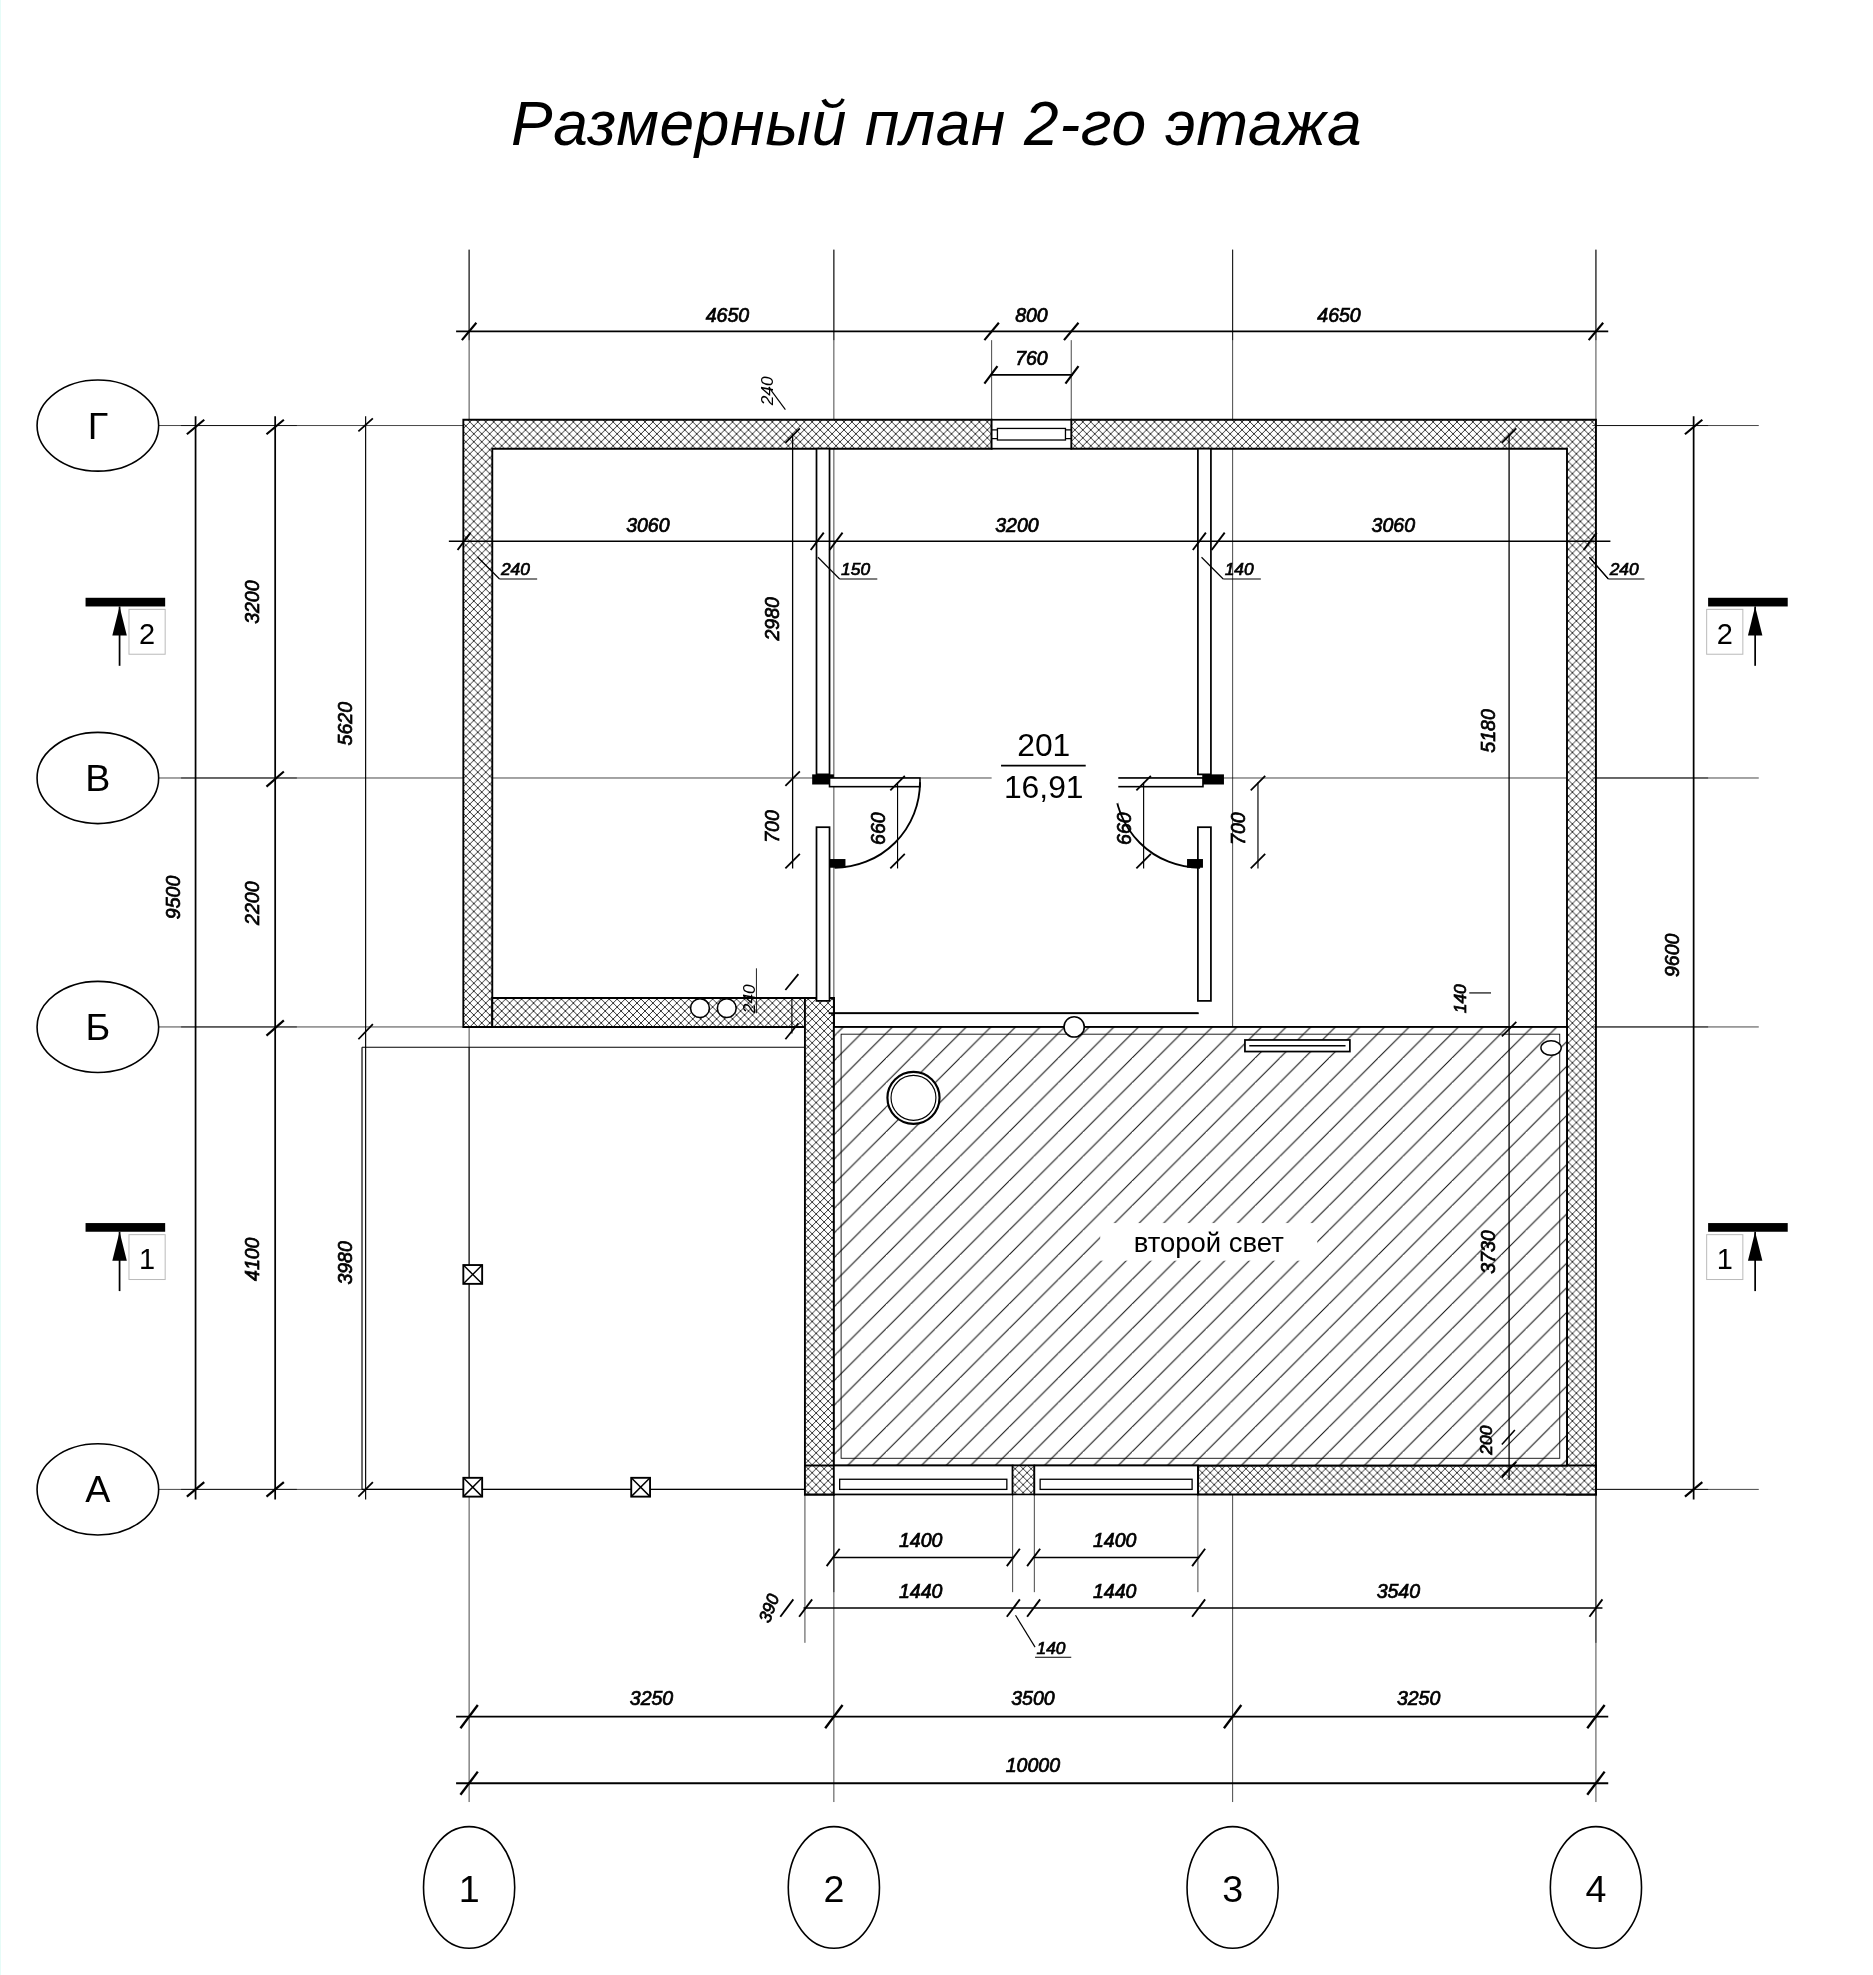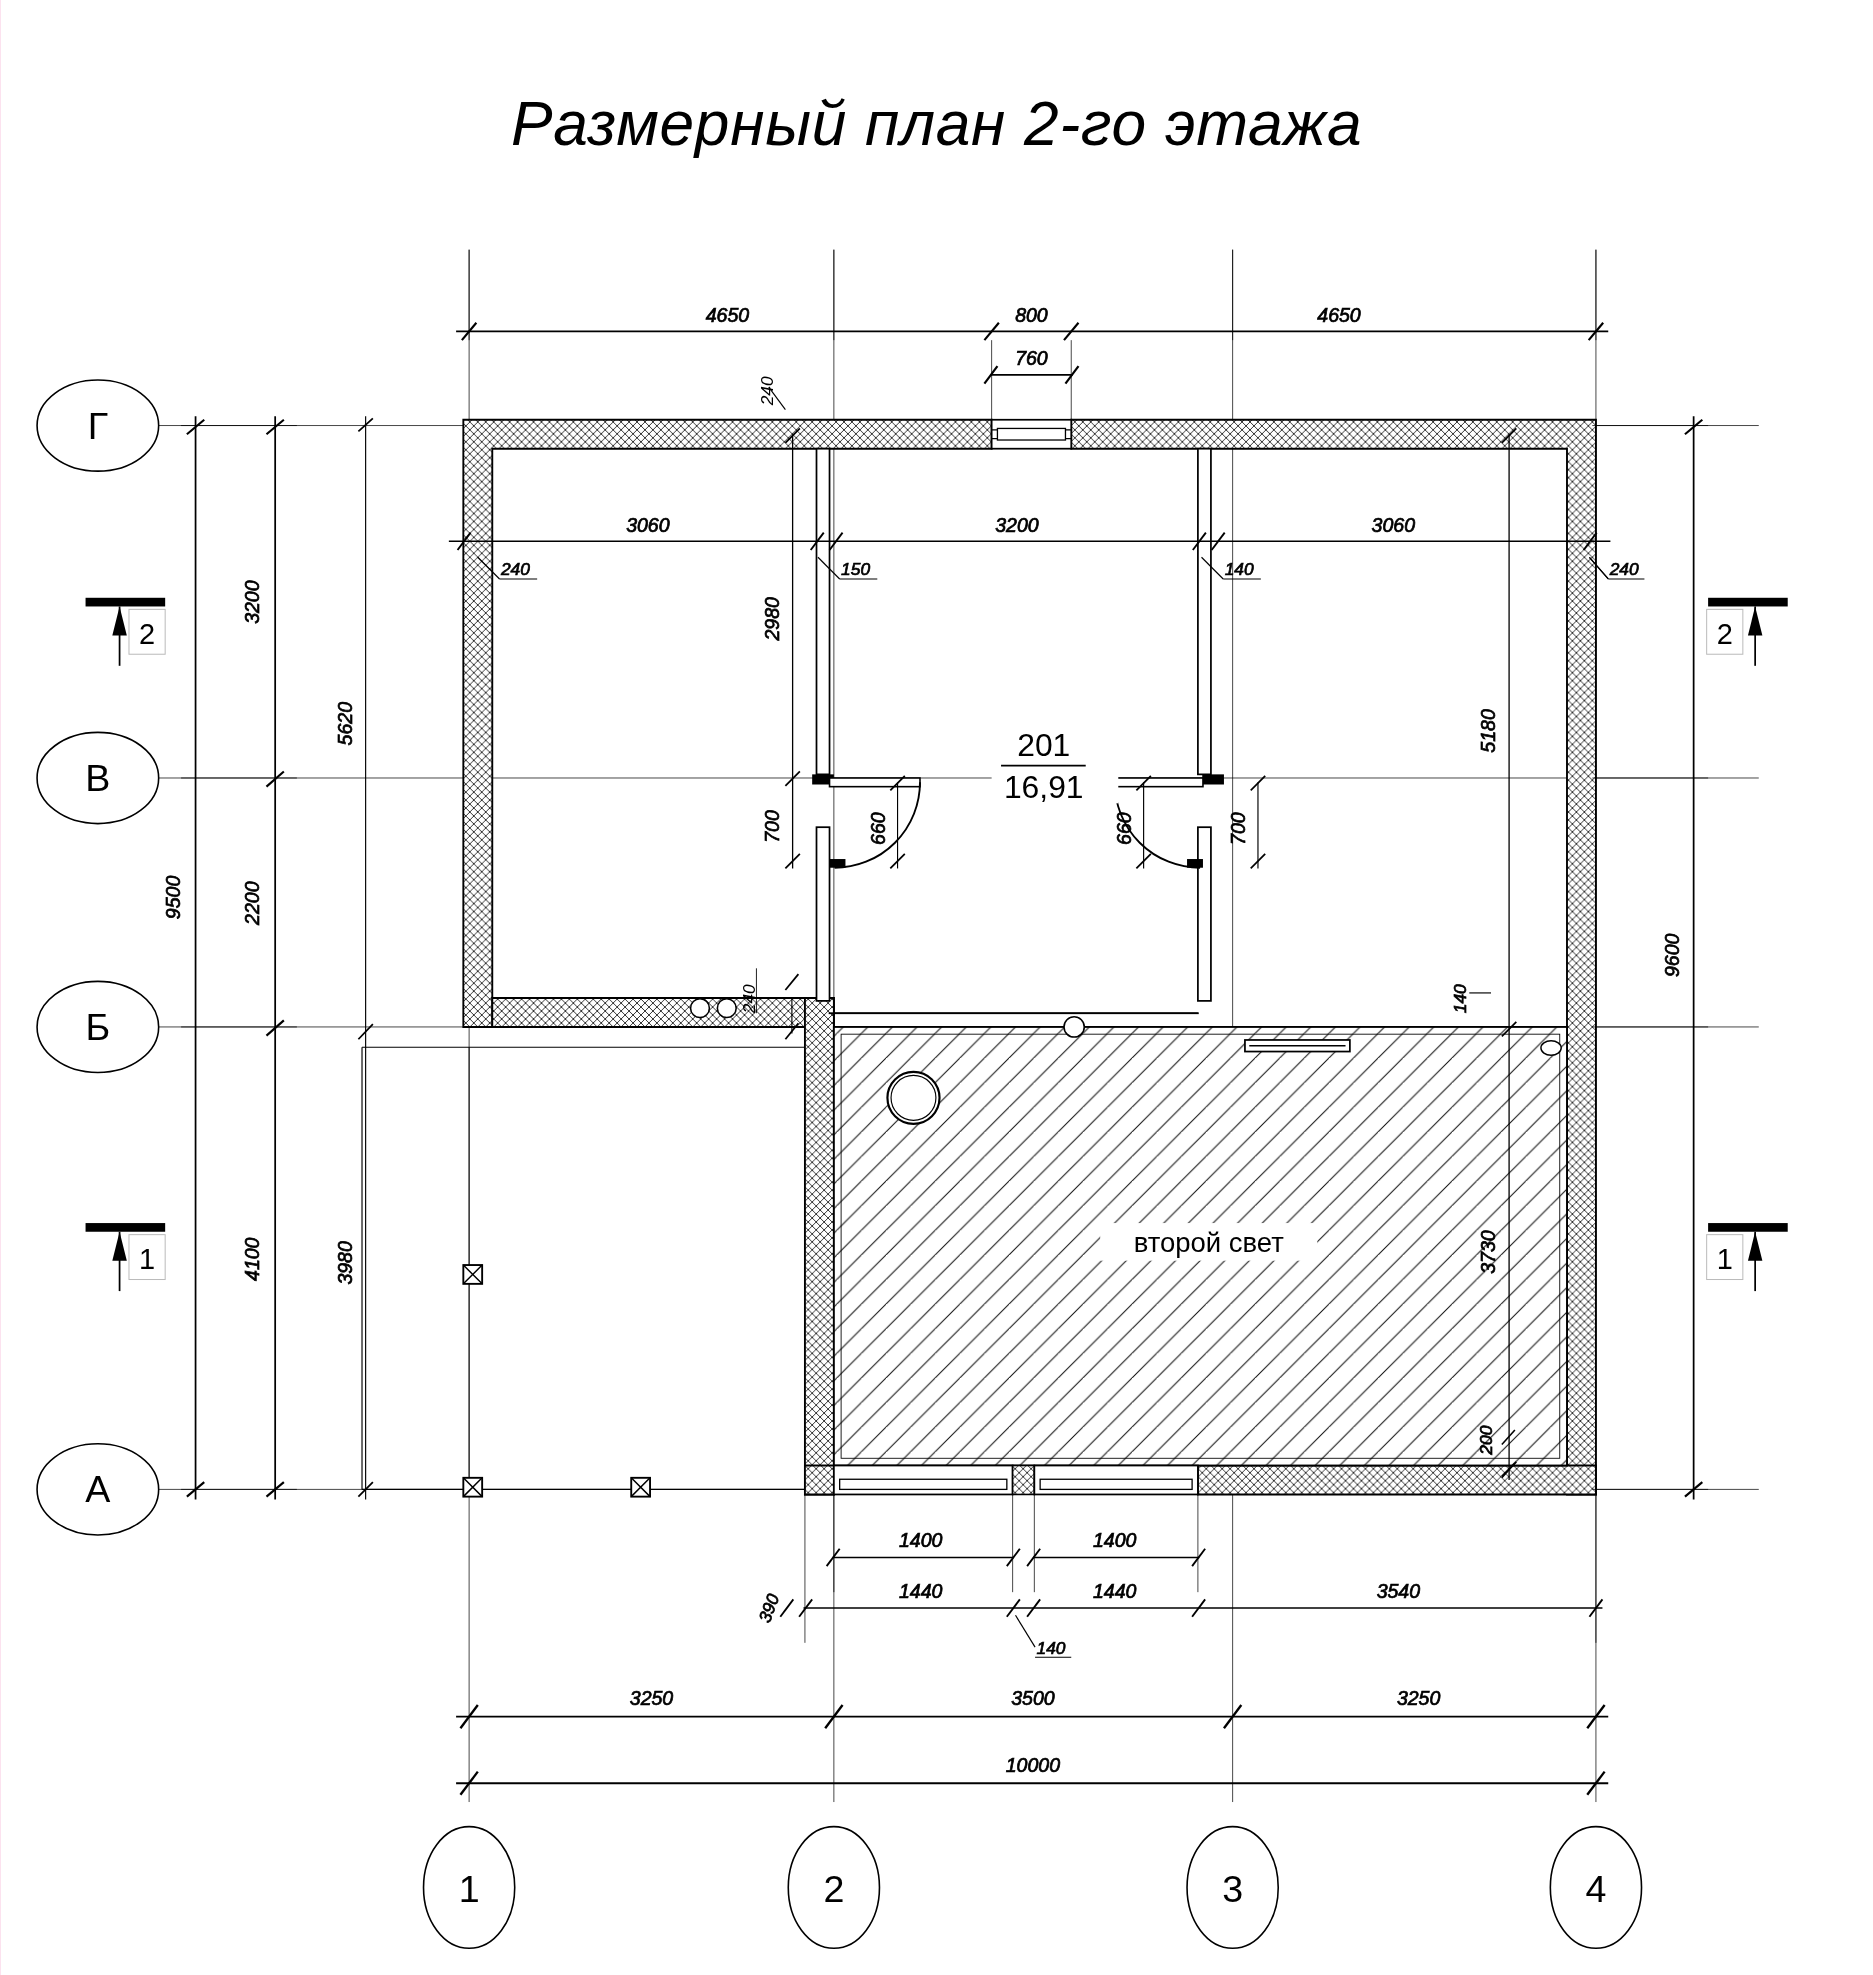--- a/index.html
+++ b/index.html
@@ -1,17 +1,17 @@
 <!DOCTYPE html>
 <html style="font-size:11.6px"><head>
 <meta charset="utf-8">
 <style>
   html,body{margin:0;padding:0;background:#fff;}
   body{width:1874px;height:1975px;font-family:"Liberation Sans",sans-serif;color:#000;}
-  #stage{position:relative;width:1873px;height:1975px;overflow:hidden;background:#ec4899;}
+  #stage{position:relative;width:1873px;height:1975px;overflow:hidden;background:#5eead4;}
   svg{display:block;}
   .t-title{font-family:"Liberation Sans",sans-serif;font-style:italic;font-weight:400;
            font-size:86px;letter-spacing:1px;}
   .t-dim{font-family:"Liberation Sans",sans-serif;font-style:italic;font-size:27px;}
   .t-dim-sm{font-family:"Liberation Sans",sans-serif;font-style:italic;font-size:24px;}
   .t-axis{font-family:"Liberation Sans",sans-serif;font-size:52px;}
   .t-room{font-family:"Liberation Sans",sans-serif;font-size:44px;}
   .t-space{font-family:"Liberation Sans",sans-serif;font-size:38px;}
   .t-sec{font-family:"Liberation Sans",sans-serif;font-size:40px;}
   text{fill:#000;}

